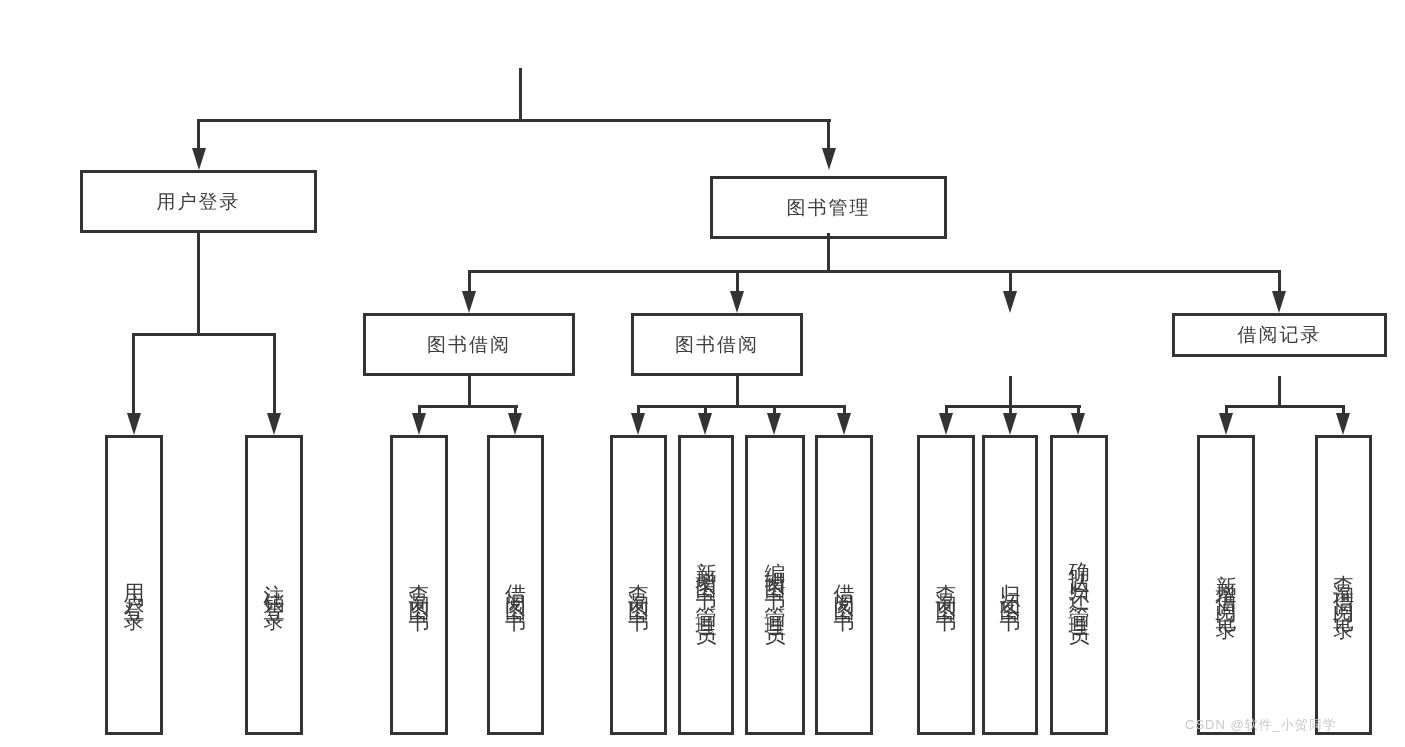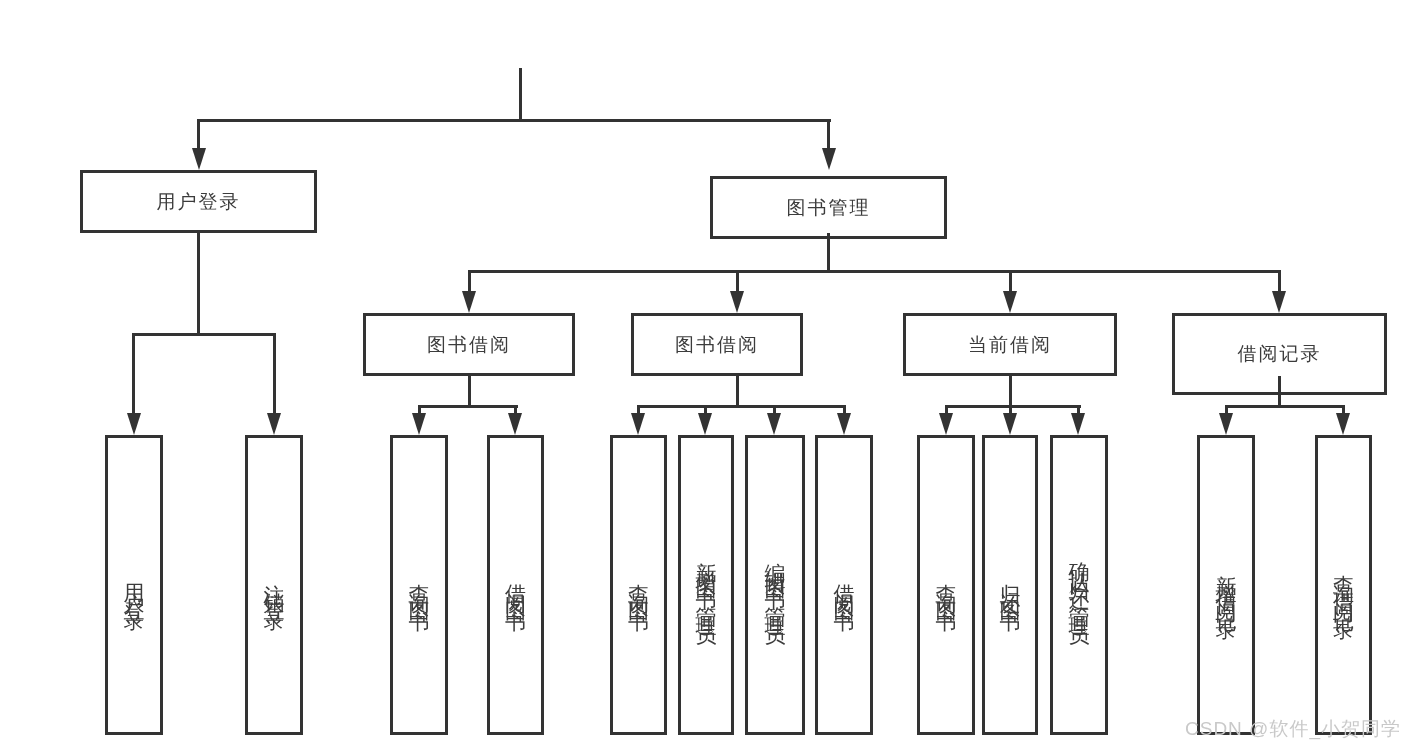--- a/index.html
+++ b/index.html
@@ -38,21 +38,21 @@
   .line{position:absolute;background:var(--line);}
   .arrow{
     position:absolute;width:0;height:0;
     border-left:7px solid transparent;
     border-right:7px solid transparent;
     border-top:22px solid var(--line);
   }
   .watermark{
     position:absolute;
     left:1185px;top:716px;
-    font-size:19px;
+    font-size:13px;
     color:var(--wm);
     white-space:nowrap;
     z-index:6;
     letter-spacing:1px;
   }
 </style>
 </head>
 <body>
 
 <div id="stage">
@@ -67,25 +67,22 @@
   </div>
 
   <div class="box hbox" style="left:363px;top:313px;width:212px;height:63px;">
     <span>图书借阅</span>
   </div>
 
   <div class="box hbox" style="left:631px;top:313px;width:172px;height:63px;">
     <span>图书借阅</span>
   </div>
 
-  <div class="box hbox" style="left:903px;top:313px;width:214px;height:63px;">
-    <span>当前借阅</span>
-  </div>
-
-  <div class="box hbox" style="left:1172px;top:313px;width:215px;height:82px;">
+
+  <div class="box hbox" style="left:1172px;top:313px;width:215px;height:44px;">
     <span>借阅记录</span>
   </div>
 
   <div class="box vbox" style="left:105px;top:435px;width:58px;height:300px;">
     <span class="vtext">用户登录</span>
   </div>
   <div class="box vbox" style="left:245px;top:435px;width:58px;height:300px;">
     <span class="vtext">注销登录</span>
   </div>
 

